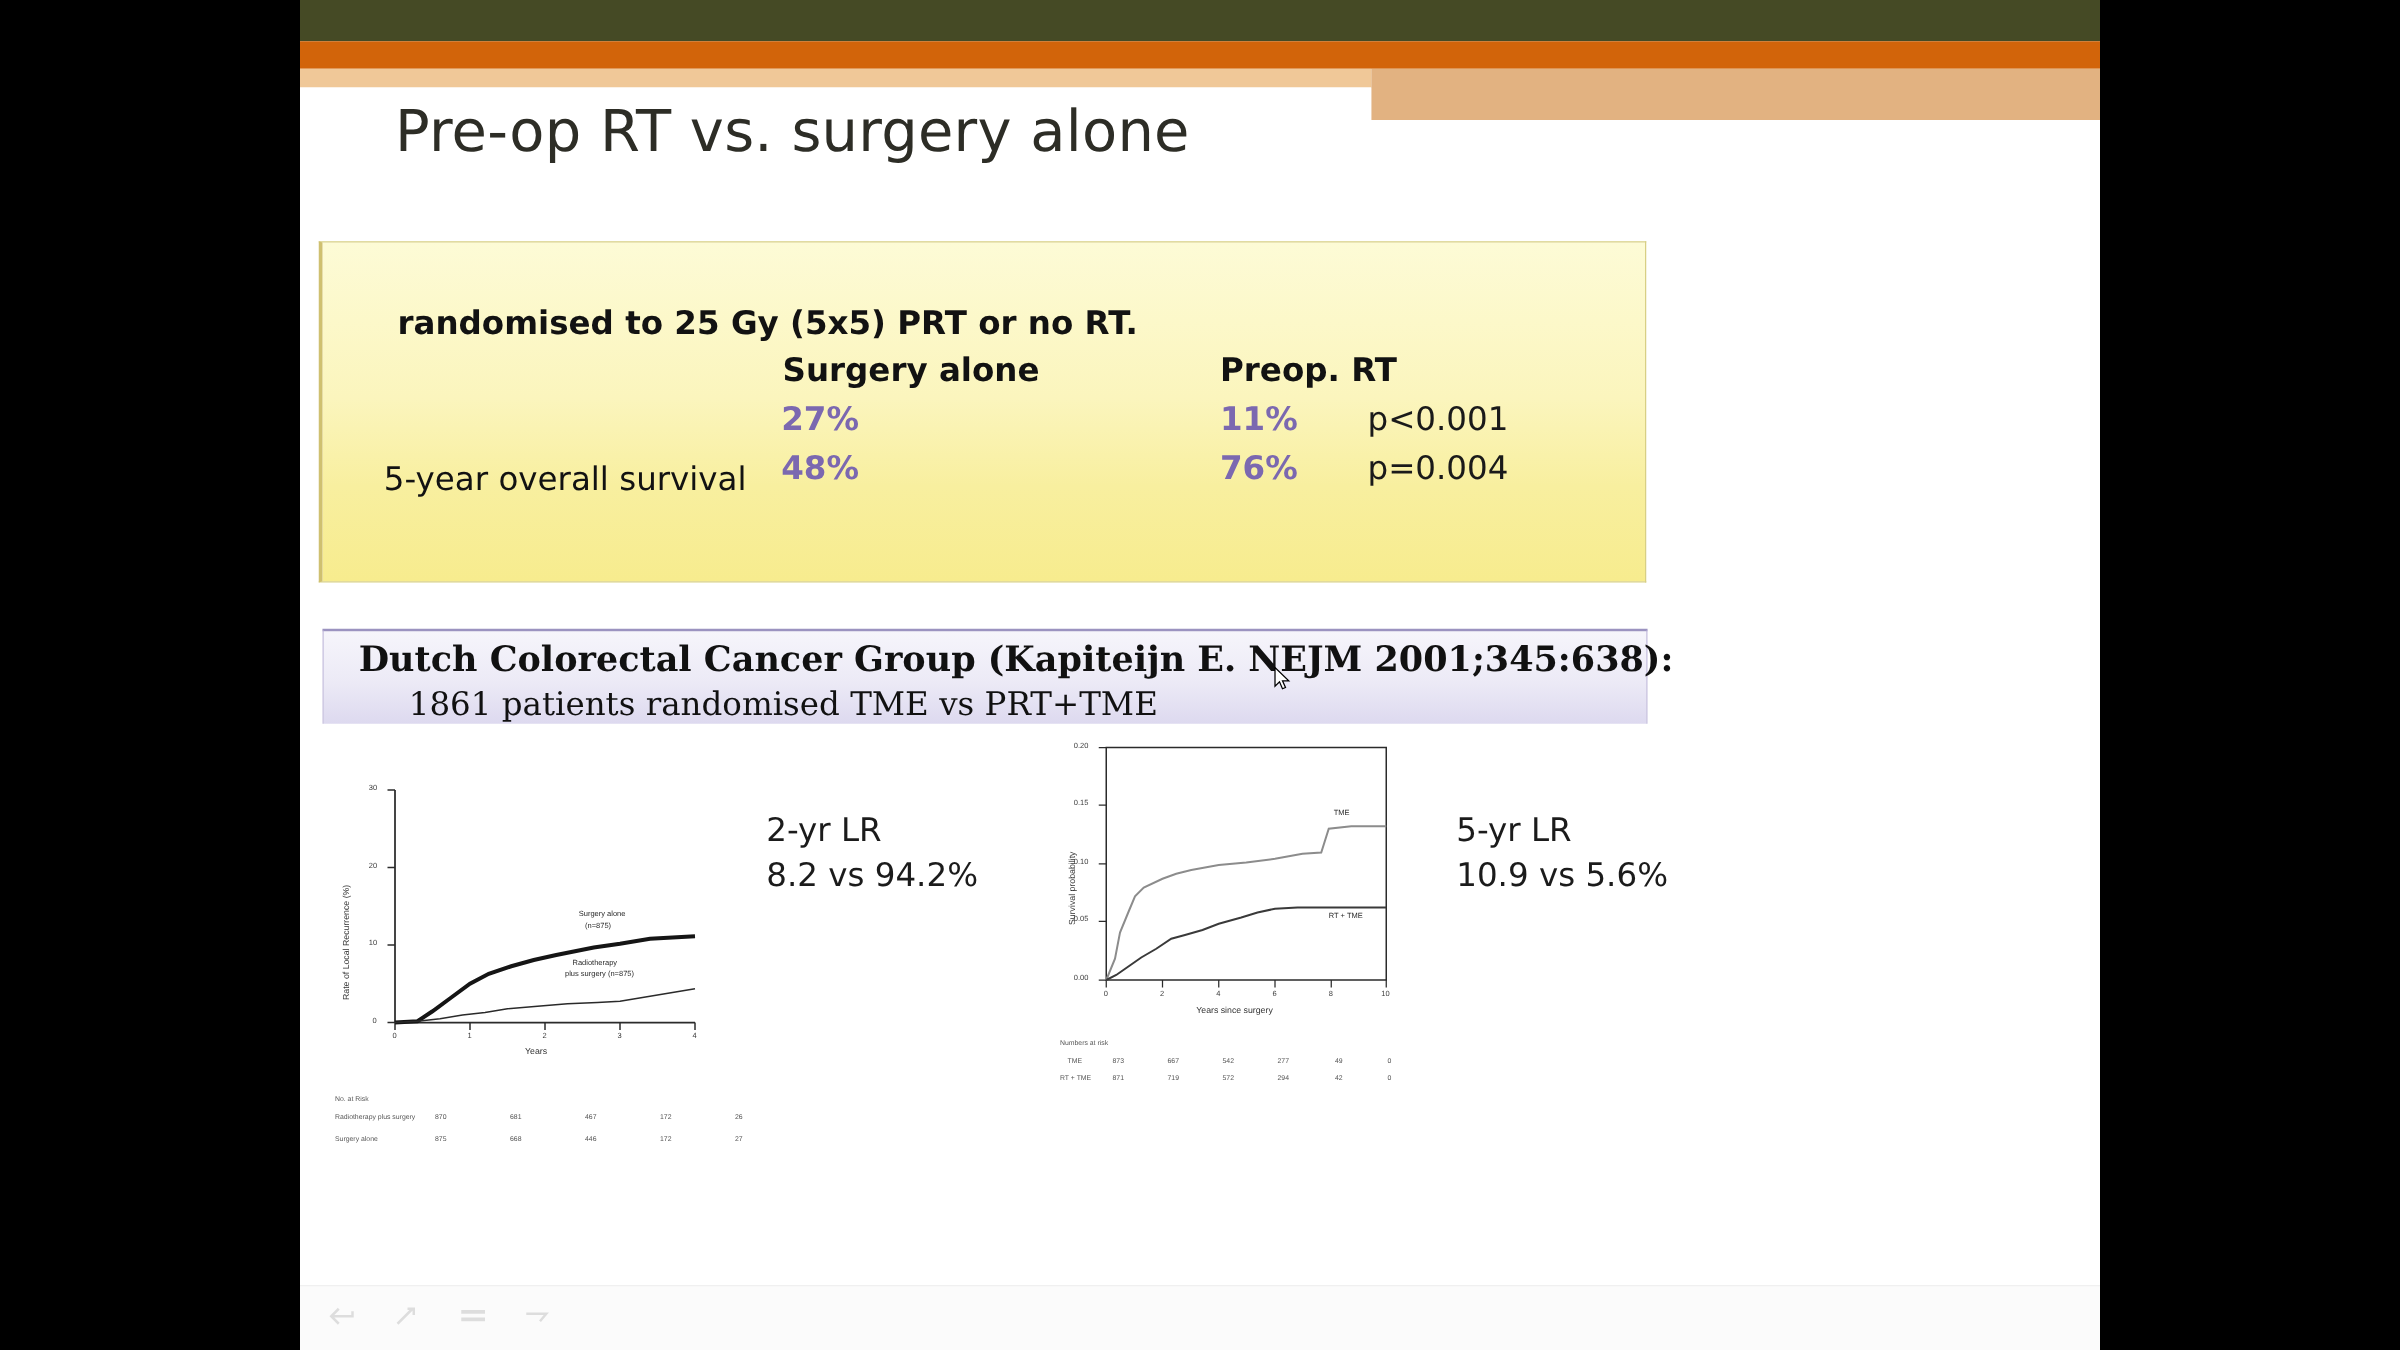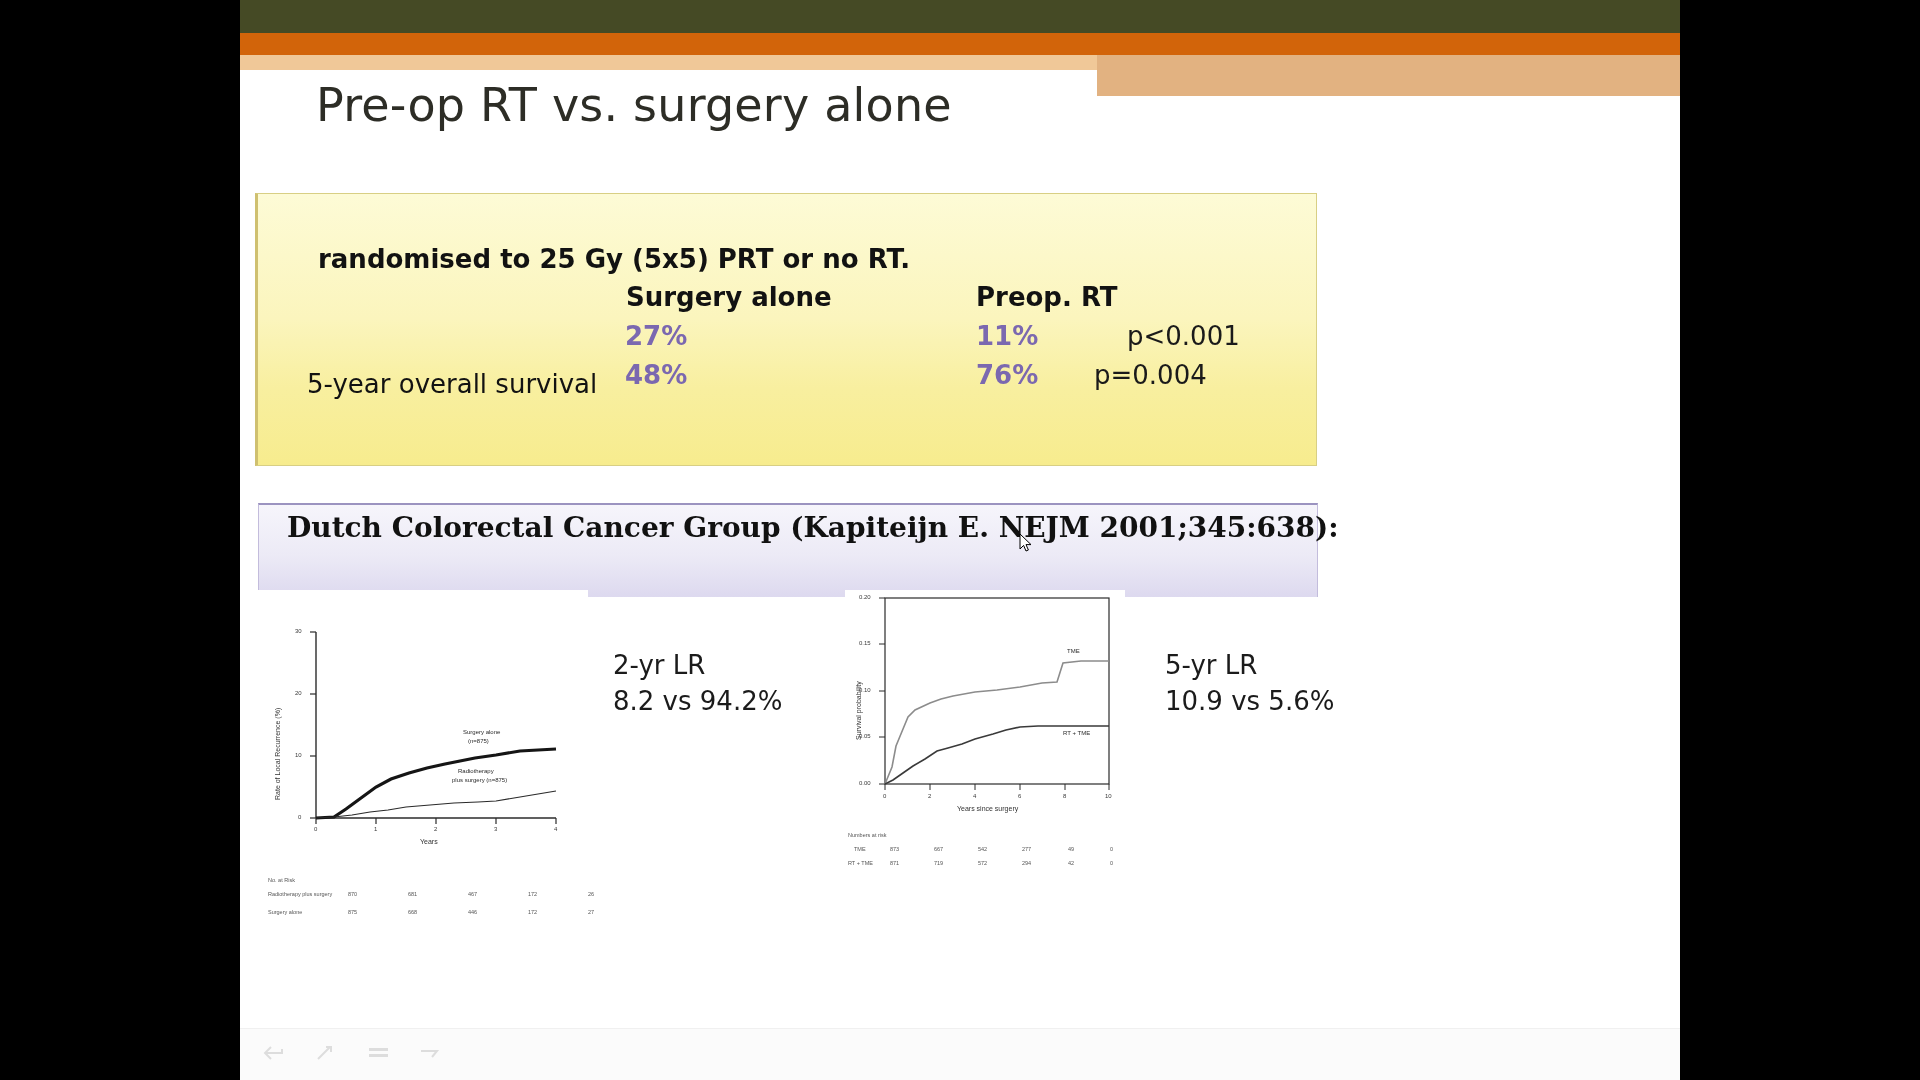--- a/index.html
+++ b/index.html
@@ -100,31 +100,31 @@
     position: absolute; font-size: 26px; color: #7b68b0; font-weight: bold;
     font-family: "DejaVu Sans", sans-serif; white-space: nowrap;
   }
   .sw-p {
     position: absolute; font-size: 26px; color: #1a1a1a;
     font-family: "DejaVu Sans", sans-serif; white-space: nowrap;
   }
   #r0-lbl { left: 26px; top: 127px; }
   #r0-v1  { left: 367px; top: 127px; }
   #r0-v2  { left: 718px; top: 127px; }
-  #r0-p   { left: 836px; top: 127px; margin-left: 33px; }
+  #r0-p   { left: 836px; top: 127px; }
   #r1-lbl { left: 26px; top: 175px; margin-left: 23px; }
   #r1-v1  { left: 367px; top: 166px; }
   #r1-v2  { left: 718px; top: 166px; }
   #r1-p   { left: 836px; top: 166px; }
 
   
   #dutch-box {
     position: absolute;
     left: 18px; top: 503px;
-    width: 1060px; height: 94px;
+    width: 1060px; height: 76px;
     background: linear-gradient(180deg, #f6f5fb 0%, #eceaf6 55%, #ddd9ef 100%);
     border-top: 2px solid #9b93c0;
     border-left: 1px solid #c3bcdc;
     border-right: 1px solid #c3bcdc;
   }
   .du-line {
     position: absolute; white-space: nowrap; color: #111;
     font-family: "DejaVu Serif", serif; font-weight: bold;
   }
   #du-l1 { left: 28px; top: 6px; font-size: 28px; }
@@ -223,20 +223,21 @@
       <div class="sw-p" id="r0-p">p&lt;0.001</div>
 
       <div class="sw-lbl" id="r1-lbl">5-year overall survival</div>
       <div class="sw-val" id="r1-v1">48%</div>
       <div class="sw-val" id="r1-v2">76%</div>
       <div class="sw-p" id="r1-p">p=0.004</div>
     </div>
 
     <div id="dutch-box">
       <div class="du-line" id="du-l1">Dutch Colorectal Cancer Group (Kapiteijn E. NEJM 2001;345:638):</div>
+      <div class="du-line" id="du-l2">1861 patients randomised TME vs PRT+TME</div>
     </div>
 
     <div class="chartbox" id="chart-left">
       <svg width="330" height="280" viewBox="0 0 330 280">
 
         <line x1="58" y1="42" x2="58" y2="228" stroke="#2b2b2b" stroke-width="1.4"></line>
         <line x1="58" y1="228" x2="298" y2="228" stroke="#2b2b2b" stroke-width="1.4"></line>
 
         <line x1="52" y1="228" x2="58" y2="228" stroke="#2b2b2b" stroke-width="1.2"></line>
         <line x1="52" y1="166" x2="58" y2="166" stroke="#2b2b2b" stroke-width="1.2"></line>

